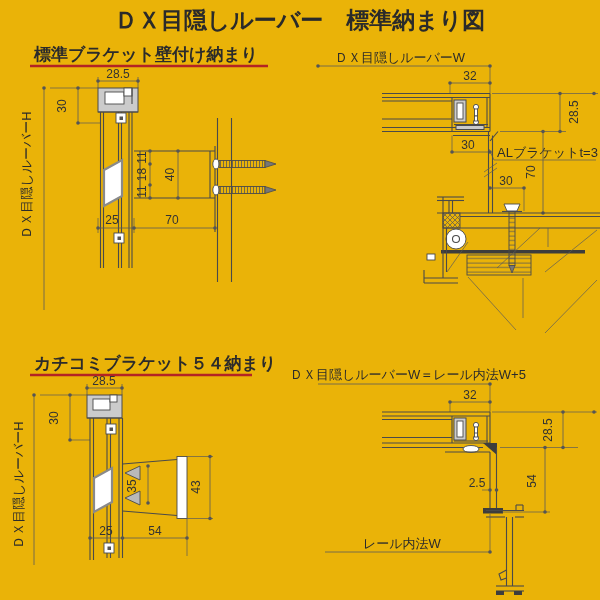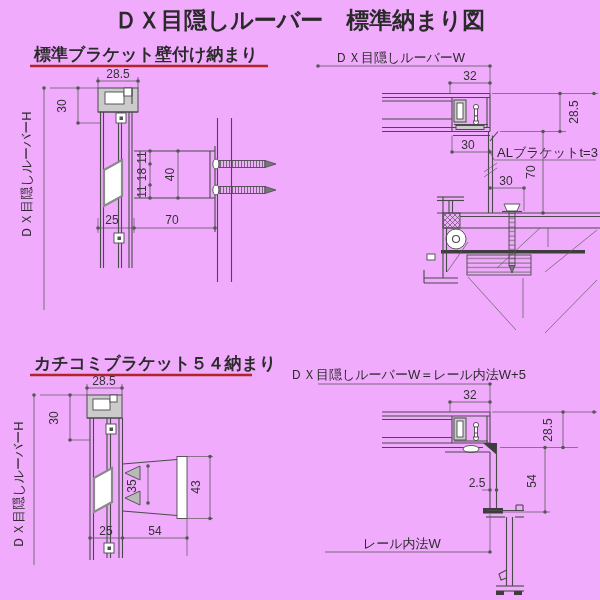--- a/index.html
+++ b/index.html
@@ -1,16 +1,16 @@
 <!DOCTYPE html>
 <html><head>
 <meta charset="utf-8">
 <style>
   html,body{margin:0;padding:0;background:#ffffff;}
-  #canvas{position:relative;width:600px;height:600px;background:#f0abfc;overflow:hidden;
+  #canvas{position:relative;width:600px;height:600px;background:#eab308;overflow:hidden;
           font-family:"Liberation Sans",sans-serif;}
   svg text{font-family:"Liberation Sans","DejaVu Sans",sans-serif;}
   .tt{font-size:23px;font-weight:bold;fill:#2a2a2a;}
   .hd{font-size:17px;font-weight:bold;fill:#2b2b2b;}
   .jl{font-size:13px;fill:#2b2b2b;}
   .dt{font-size:12px;fill:#333;}
   .ln{stroke:#4a4a4a;stroke-width:1.1;fill:none;}
   .th{stroke:#5a5a5a;stroke-width:0.7;fill:none;}
   .dim{stroke:#5a5a5a;stroke-width:0.8;fill:none;}
   .red{stroke:#b32424;stroke-width:2.6;}

